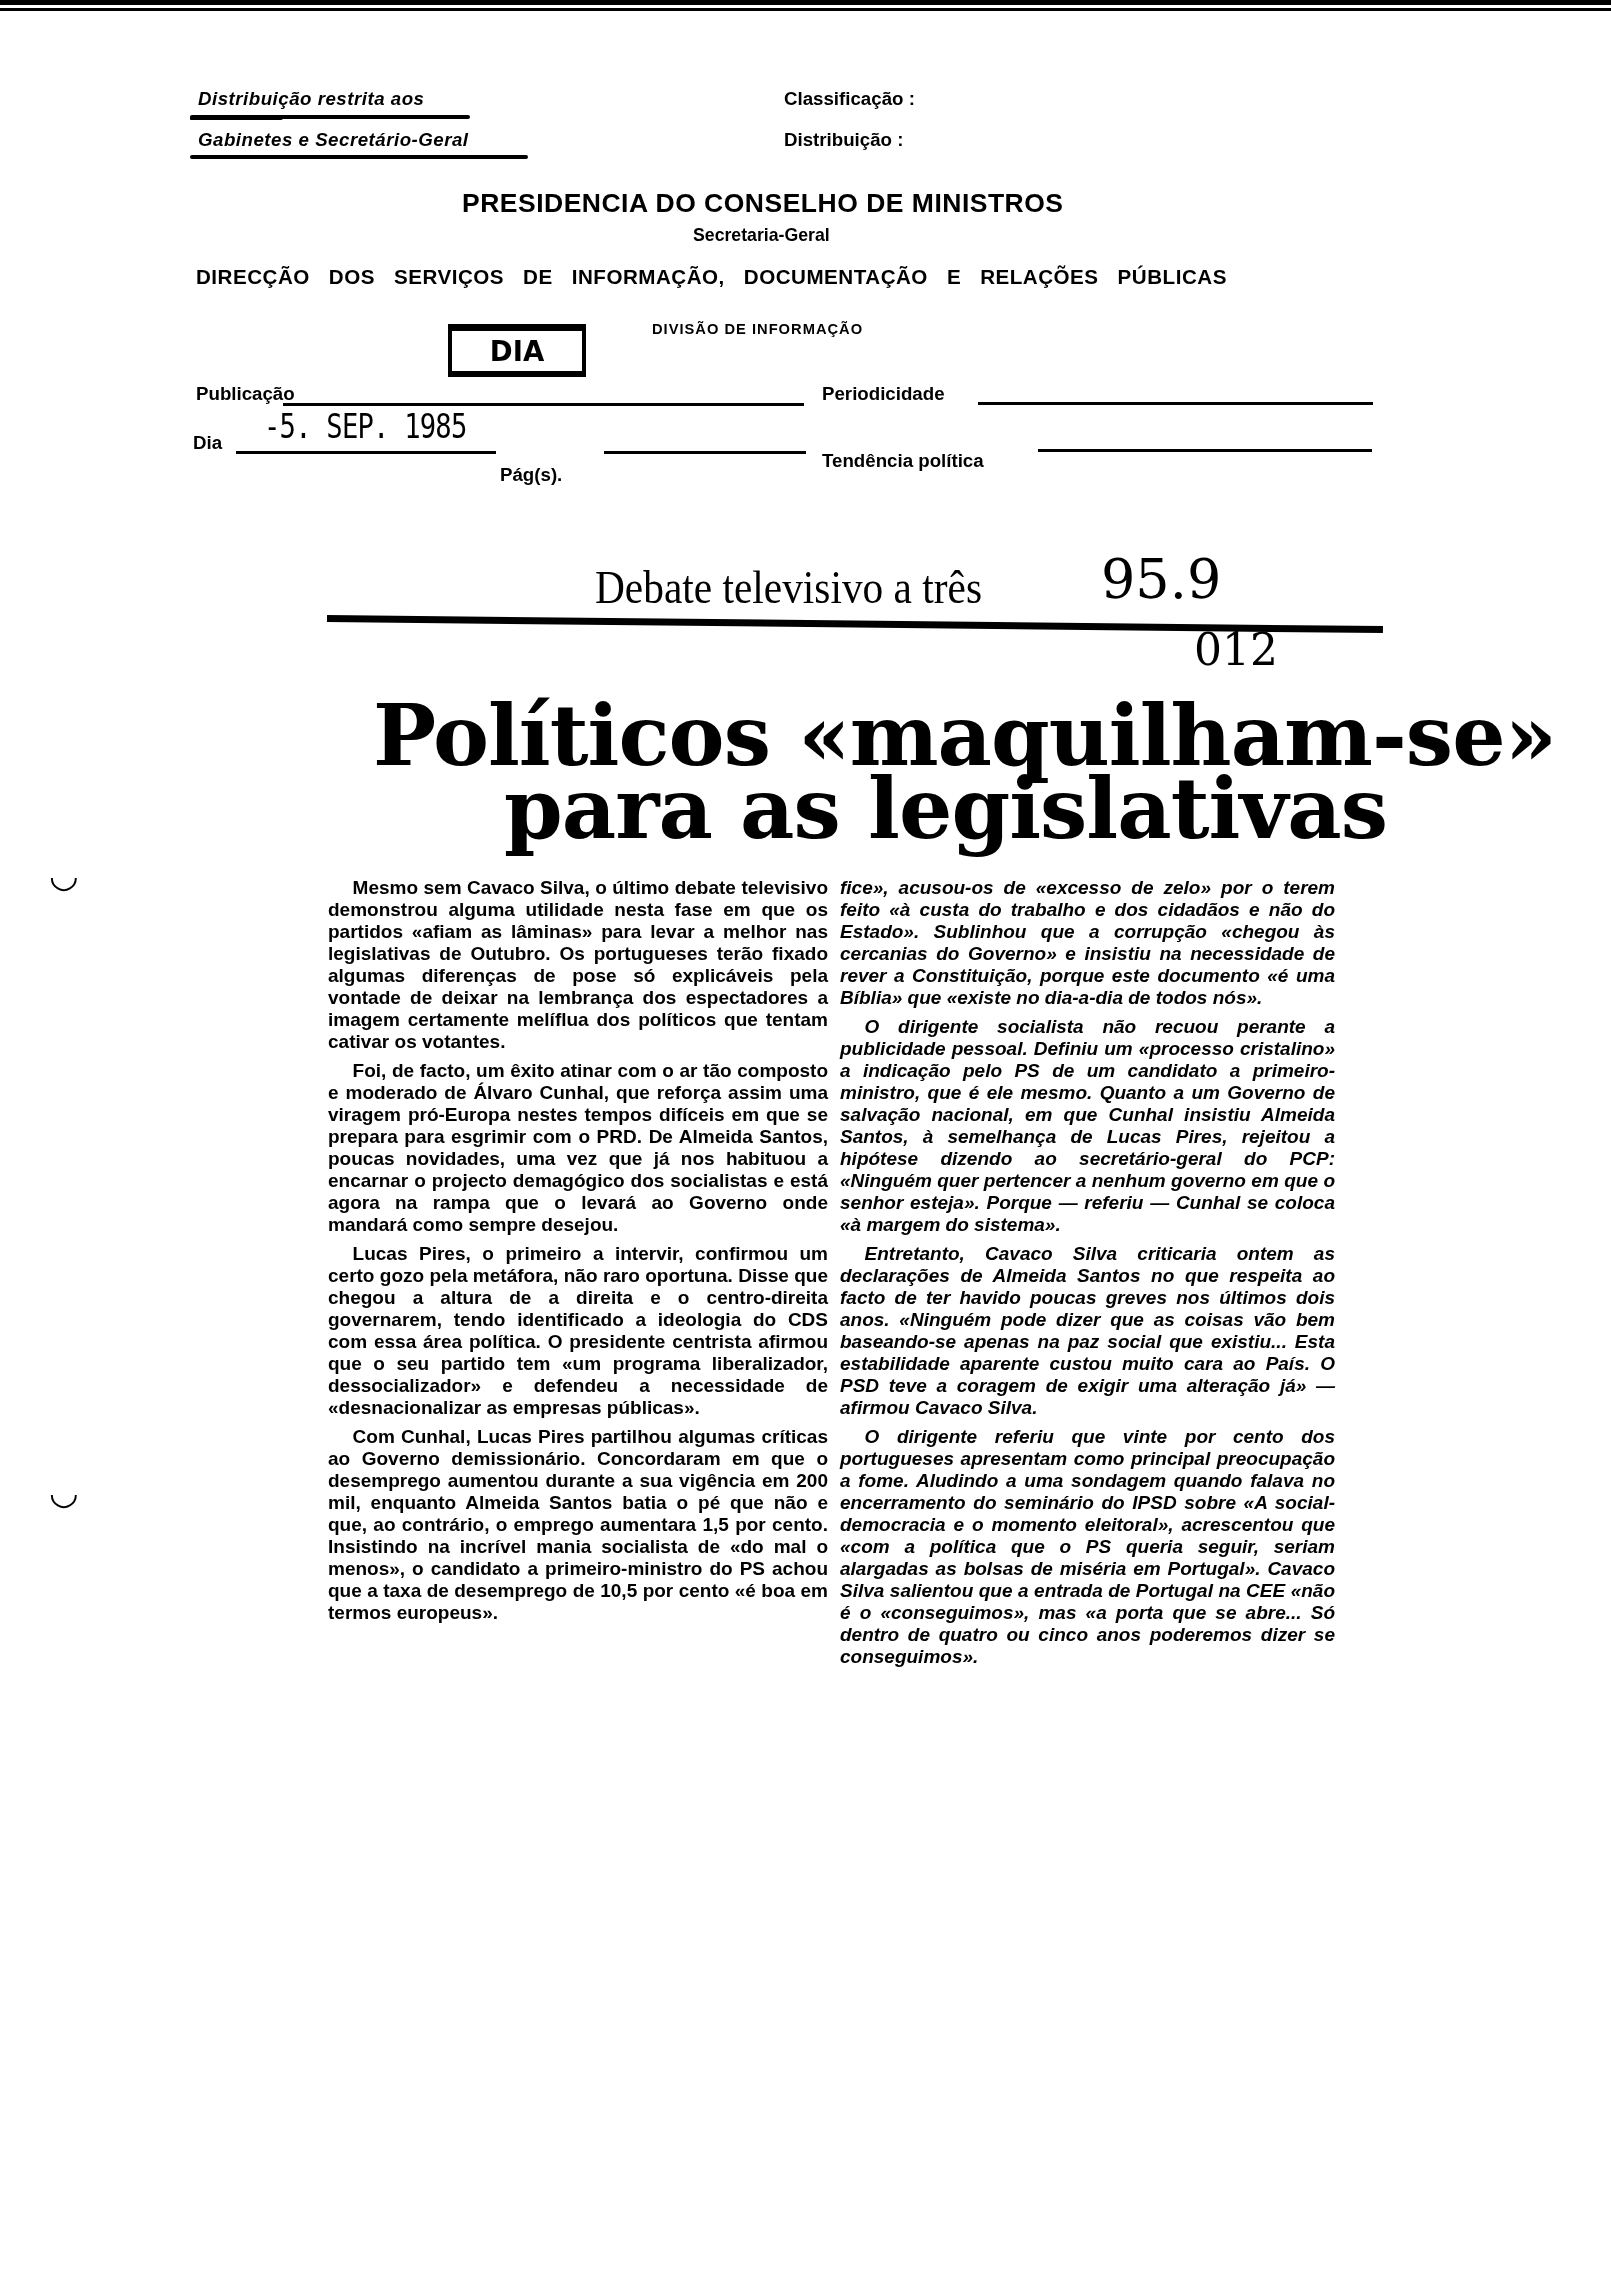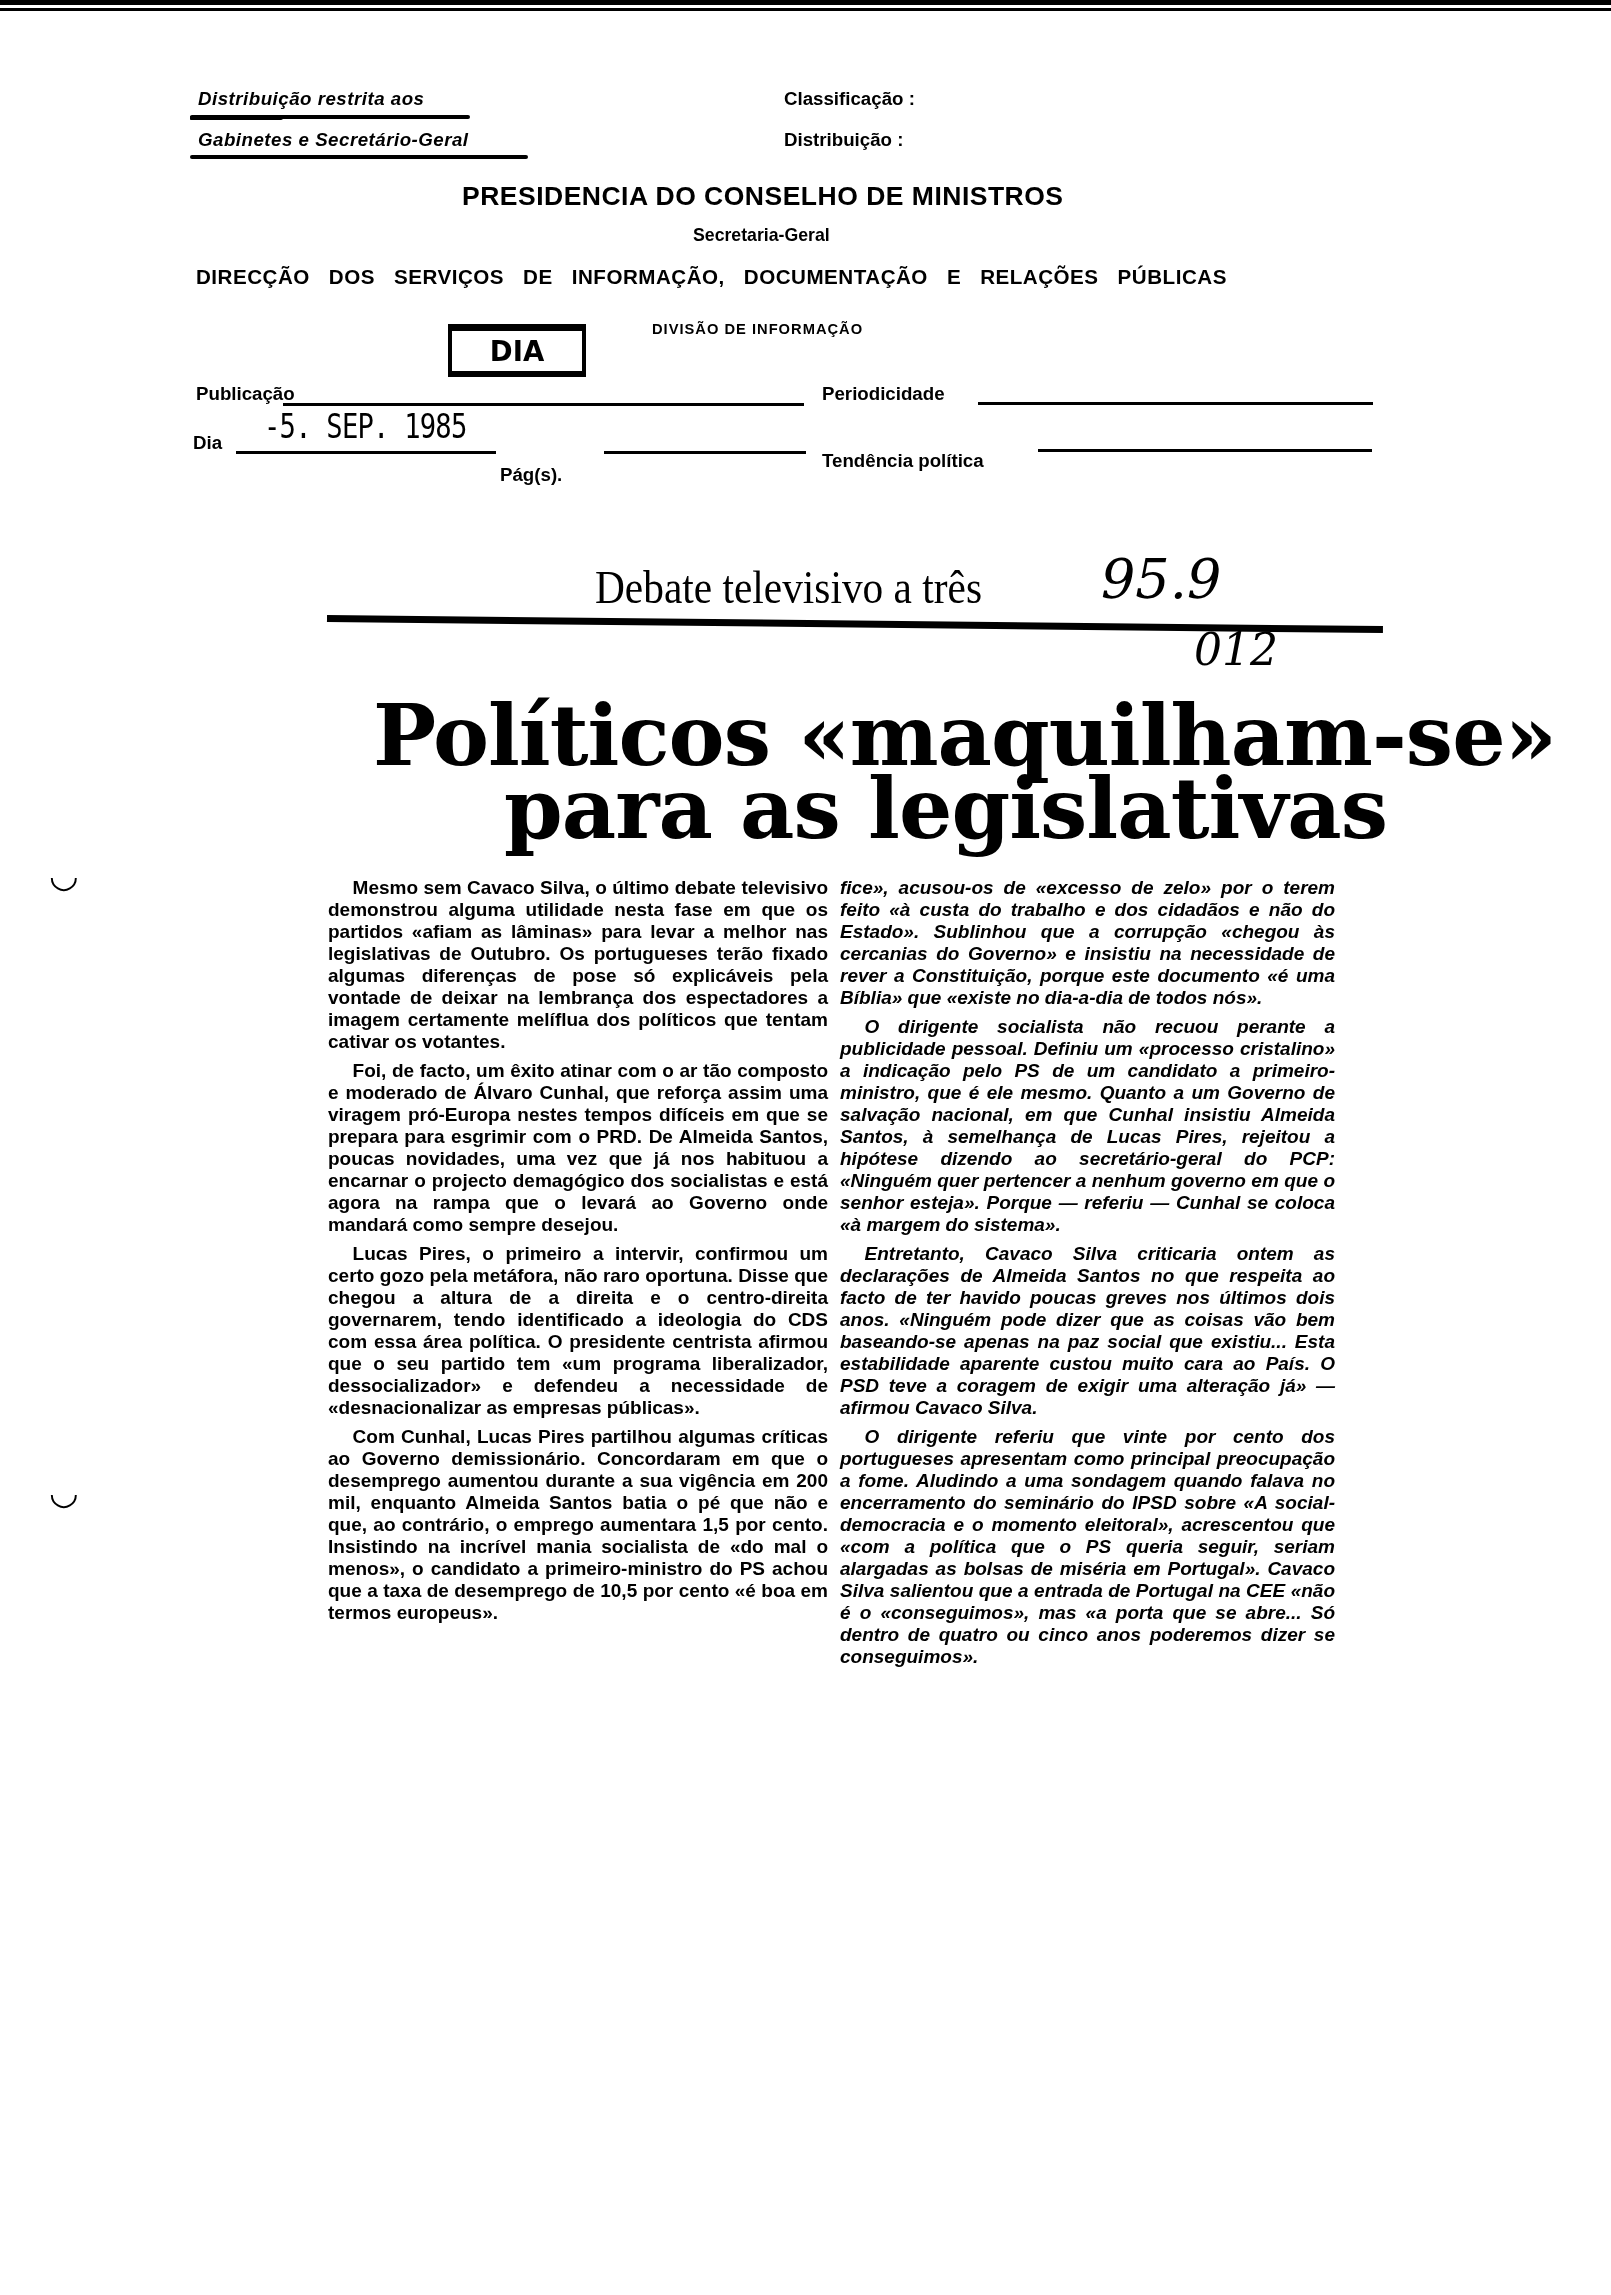--- a/index.html
+++ b/index.html
@@ -18,41 +18,41 @@
   .field{font-weight:bold;font-size:18.7px;}
   .fline{position:absolute;height:2.9px;background:#000;}
   .stamp{font-family:"DejaVu Sans Mono",monospace;font-size:34px;letter-spacing:-1px;transform:scaleX(0.8);transform-origin:left top;}
   .kicker{font-family:"Liberation Serif","DejaVu Serif",serif;font-size:47px;transform:scaleX(0.88);transform-origin:left top;}
   .rule{position:absolute;height:6.9px;background:#000;transform-origin:left center;}
   .headline{font-family:"DejaVu Serif","Liberation Serif",serif;font-weight:bold;font-size:84px;letter-spacing:-1px;white-space:nowrap;}
   .col{position:absolute;top:877px;font-weight:bold;font-size:19px;line-height:22px;text-align:justify;}
   .col p{margin:0 0 6.9px 0;text-indent:24.6px;hyphens:auto;}
   .col p.noindent{text-indent:0;}
   .mark{position:absolute;font-family:"DejaVu Sans",sans-serif;}
-  .hand{font-family:"DejaVu Serif",serif;font-size:54px;font-style:italic;}
+  .hand{font-family:"DejaVu Serif",serif;font-size:54px;}
 </style>
 </head>
 <body>
 
 <div class="topband"></div>
 <div class="topband2"></div>
 
 <div class="abs dist" style="left:198px;top:88px;">Distribuição restrita aos</div>
 <div class="uline" style="left:190px;top:116px;width:91px;width:91px;"></div>
 <div class="uline" style="left:190px;top:116px;width:91px;"></div>
 <div class="uline" style="left:190px;top:116px;width:93px;"></div>
 <div class="uline" style="left:190px;top:116px;width:91px;"></div>
 <div class="uline" style="left:190px;top:115px;width:280px;"></div>
 <div class="abs dist" style="left:198px;top:129px;">Gabinetes e Secretário-Geral</div>
 <div class="uline" style="left:190px;top:155px;width:338px;"></div>
 
 <div class="abs lbl" style="left:784px;top:88px;">Classificação :</div>
 <div class="abs lbl" style="left:784px;top:129px;">Distribuição :</div>
 
-<div class="abs hdr1" style="left:462px;top:181px;">PRESIDENCIA DO CONSELHO DE MINISTROS</div>
+<div class="abs hdr1" style="left:462px;top:188px;">PRESIDENCIA DO CONSELHO DE MINISTROS</div>
 <div class="abs hdr2" style="left:693px;top:225px;">Secretaria-Geral</div>
 <div class="abs hdr3" style="left:196px;top:265px;">DIRECÇÃO DOS SERVIÇOS DE INFORMAÇÃO, DOCUMENTAÇÃO E RELAÇÕES PÚBLICAS</div>
 <div class="abs div" style="left:652px;top:321px;">DIVISÃO DE INFORMAÇÃO</div>
 
 <div class="diabox">
   <span>DIA</span>
 </div>
 
 <div class="abs field" style="left:196px;top:383px;">Publicação</div>
 <div class="fline" style="left:283px;top:403px;width:521px;"></div>

